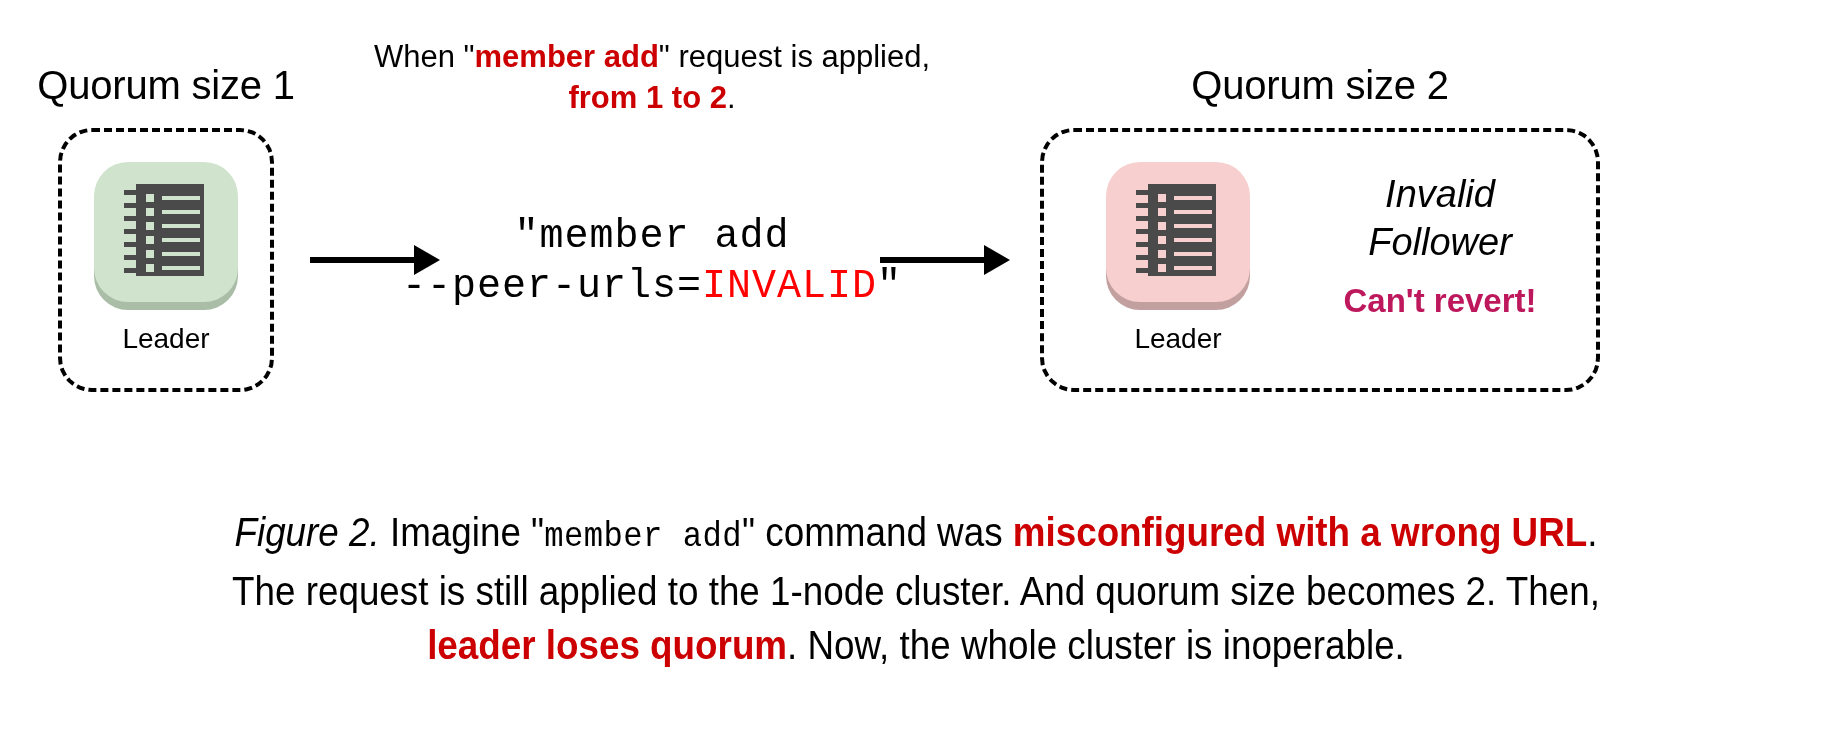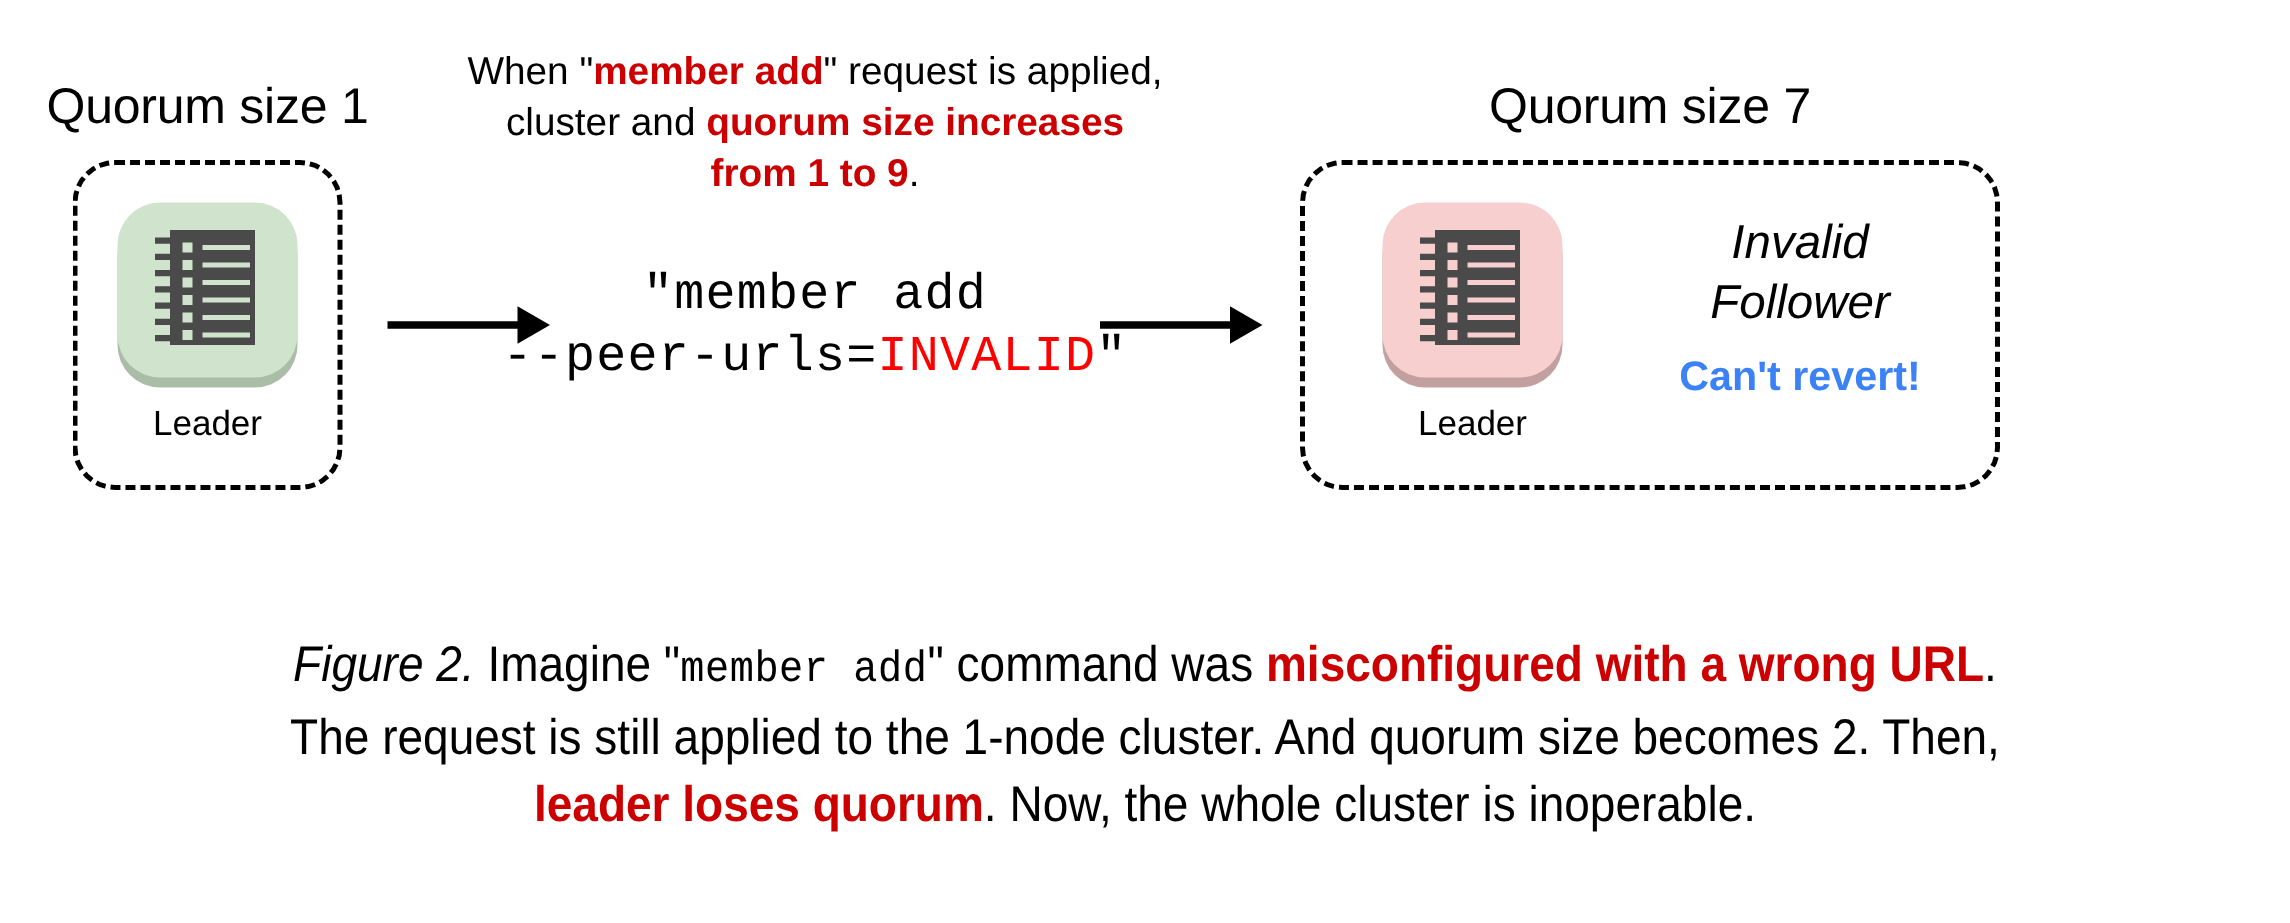--- a/index.html
+++ b/index.html
@@ -179,21 +179,21 @@
     font-size: 38px;
     line-height: 48px;
     white-space: nowrap;
     color: #000;
   }
   .side-note .sn-warn {
     margin-top: 16px;
     font-size: 33px;
     line-height: 38px;
     font-weight: bold;
-    color: #3b82f6;
+    color: #be185d;
     white-space: nowrap;
   }
 
   
   #caption {
     position: absolute;
     left: 0;
     top: 505px;
     width: 1832px;
     text-align: center;
@@ -263,41 +263,40 @@
             <div class="server-row-line" style="background:#cfe3cd;"></div>
           </div>
         </div>
       </div>
       <div class="node-label">Leader</div>
     </div>
   </div>
 
   <div id="note-text">
     <div><span>When "</span><span class="hi">member add</span><span>" request is applied,</span></div>
-    <div><span>cluster and </span><span class="hi">quorum size increases</span></div>
-    <div><span class="hi">from 1 to 9</span><span>.</span></div>
+    <div><span class="hi">from 1 to 2</span><span>.</span></div>
   </div>
 
   <div class="arrow" style="left:310px; top:245px; width:130px;">
     <div class="arrow-shaft" style="width:106px;"></div>
     <div class="arrow-head" style="left:104px;"></div>
   </div>
 
   <div id="command-text">
     <div class="cmd-line">"member add</div>
     <div class="cmd-line"><span>--peer-urls=</span><span class="invalid">INVALID</span><span>"</span></div>
   </div>
 
   <div class="arrow" style="left:880px; top:245px; width:130px;">
     <div class="arrow-shaft" style="width:106px;"></div>
     <div class="arrow-head" style="left:104px;"></div>
   </div>
 
   <div class="cluster-group" style="left:1040px; top:62px; width:560px; height:330px;">
-    <div class="cluster-title" style="left:110px; width:340px;">Quorum size 7</div>
+    <div class="cluster-title" style="left:110px; width:340px;">Quorum size 2</div>
     <div class="cluster-box" style="left:0px; top:66px; width:560px; height:264px;"></div>
 
     <div class="node" style="left:53px; top:96px;">
       <div class="node-icon-wrap">
         <div class="node-tile-shadow" style="background:#c3a0a0;"></div>
         <div class="node-tile" style="background:#f8cfcf;"></div>
         <div class="server-glyph">
           <div class="server-body"></div>
           <div class="server-tab" style="top:6px;"></div>
           <div class="server-tab" style="top:19px;"></div>

